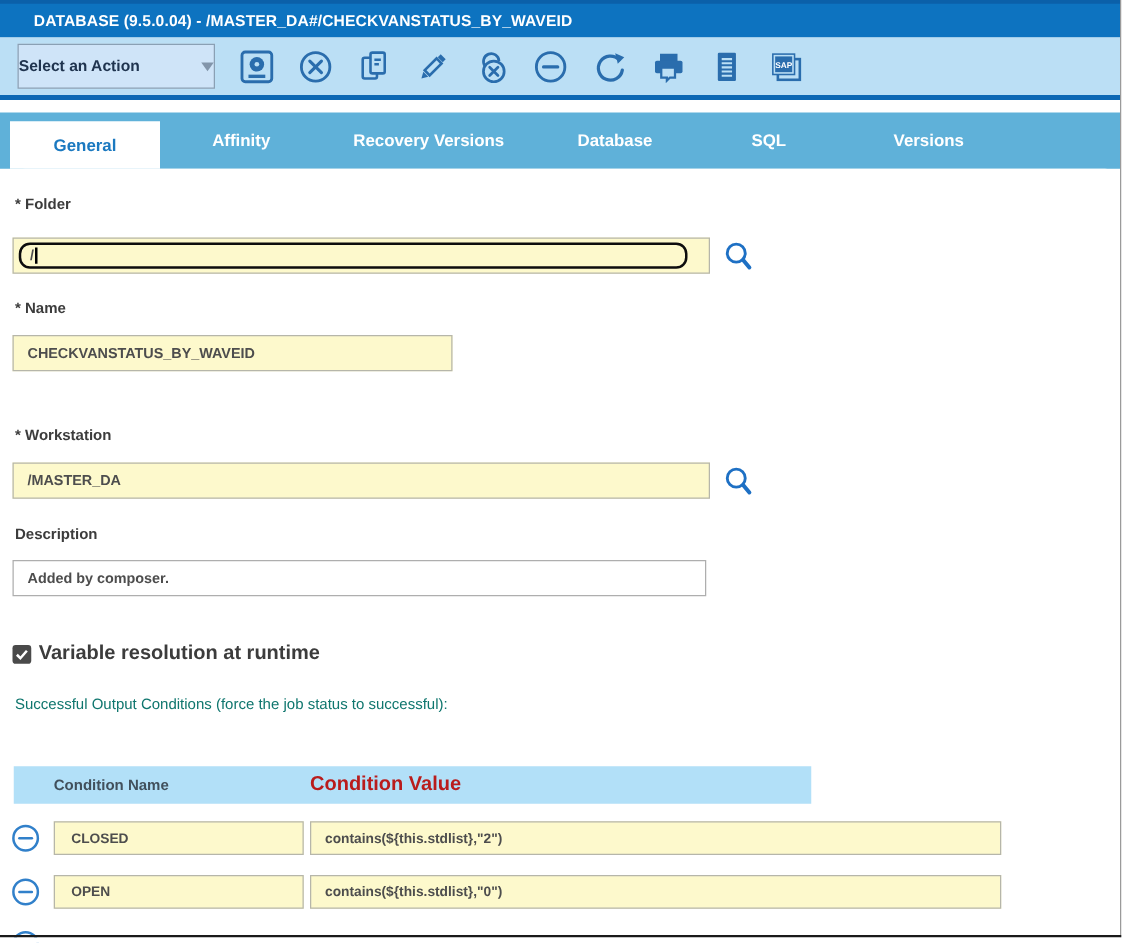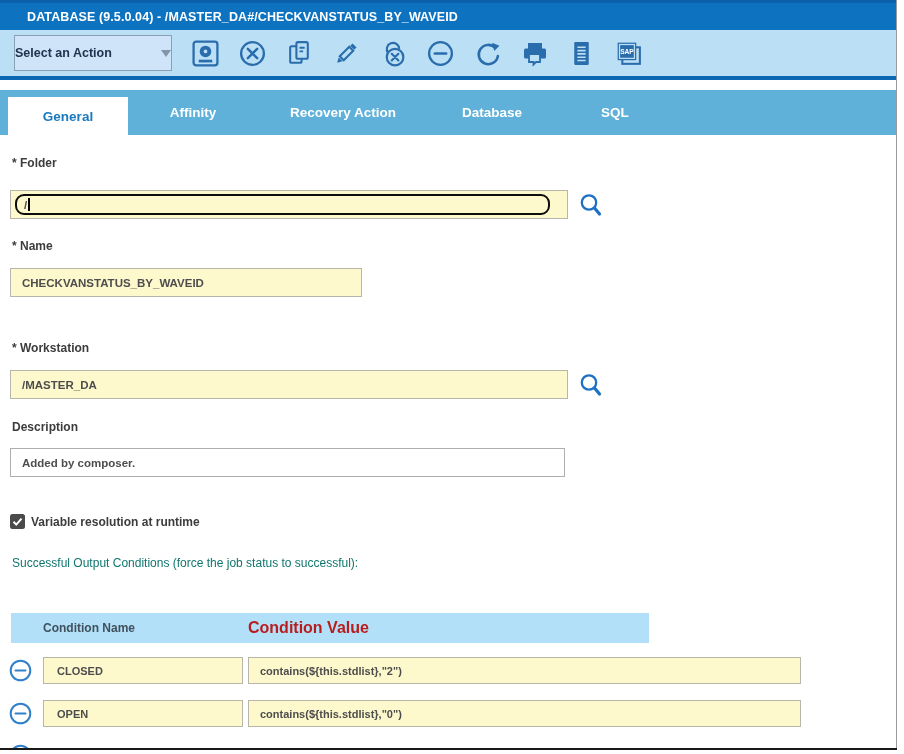--- a/index.html
+++ b/index.html
@@ -42,21 +42,21 @@
   .inputbox { position:absolute; left:10px; display:flex; align-items:center;
               font-size:11.5px; font-weight:700; color:#4d4d4d; }
   .w-wide { width:558px; height:29px; }
   .focus-rect { margin-left:4px; width:535px; height:21px; border:2px solid #0d0d0d; border-radius:9px;
                 display:flex; align-items:center; padding-left:7px; }
   .cursor { display:inline-block; width:1.5px; height:13px; background:#000; margin-left:1px; }
   .mag { position:absolute; left:578px; cursor:pointer; }
   .checkrow { position:absolute; left:10px; top:379px; display:flex; align-items:center; gap:6px; }
   .checkbox { width:15px; height:15px; background:#4a4a4a; border-radius:2.5px;
               display:flex; align-items:center; justify-content:center; cursor:pointer; }
-  .checkrow .flabel2 { font-size:12px; font-weight:700; color:#3c3c3c; }
+  .checkrow .flabel2 { font-size:16px; font-weight:700; color:#3c3c3c; }
   .caption { position:absolute; left:12px; top:421px; font-size:12px; font-weight:400; color:#0f766e; }
 
   .cond-header { position:absolute; left:11px; top:478px; width:638px; height:30px; background:#b2e0f8;
                  display:flex; align-items:center; }
   .cond-header .col1 { margin-left:32px; font-size:12px; font-weight:700; color:#41505c; }
   .cond-header .col2 { position:absolute; left:237px; font-size:16px; font-weight:700; color:#b91c1c; }
 
   .cond-row { position:absolute; left:9px; display:flex; align-items:center; }
   .cond-row .namebox { margin-left:11px; width:200px; height:27px; display:flex; align-items:center;
                        padding-left:13px; font-size:11px; font-weight:700; color:#4d4d4d; }
@@ -155,27 +155,30 @@
   <div class="toolbar-gap"></div>
 
   <nav class="tabbar">
     <div class="tab active t0">
         <span>General</span>
       </div>
     <div class="tab t1">
         <span>Affinity</span>
       </div>
     <div class="tab t2">
-        <span>Recovery Action</span>
+        <span>Recovery Versions</span>
       </div>
     <div class="tab t3">
         <span>Database</span>
       </div>
     <div class="tab t4">
         <span>SQL</span>
+      </div>
+    <div class="tab t5">
+        <span>Versions</span>
       </div>
   </nav>
 
   <main class="form-area">
 
     <span class="flabel" style="top:21px">* Folder</span>
     <div class="inputbox yellow w-wide" style="top:55px">
       <div class="focus-rect">
         <span>/</span>
           <span class="cursor"></span>

